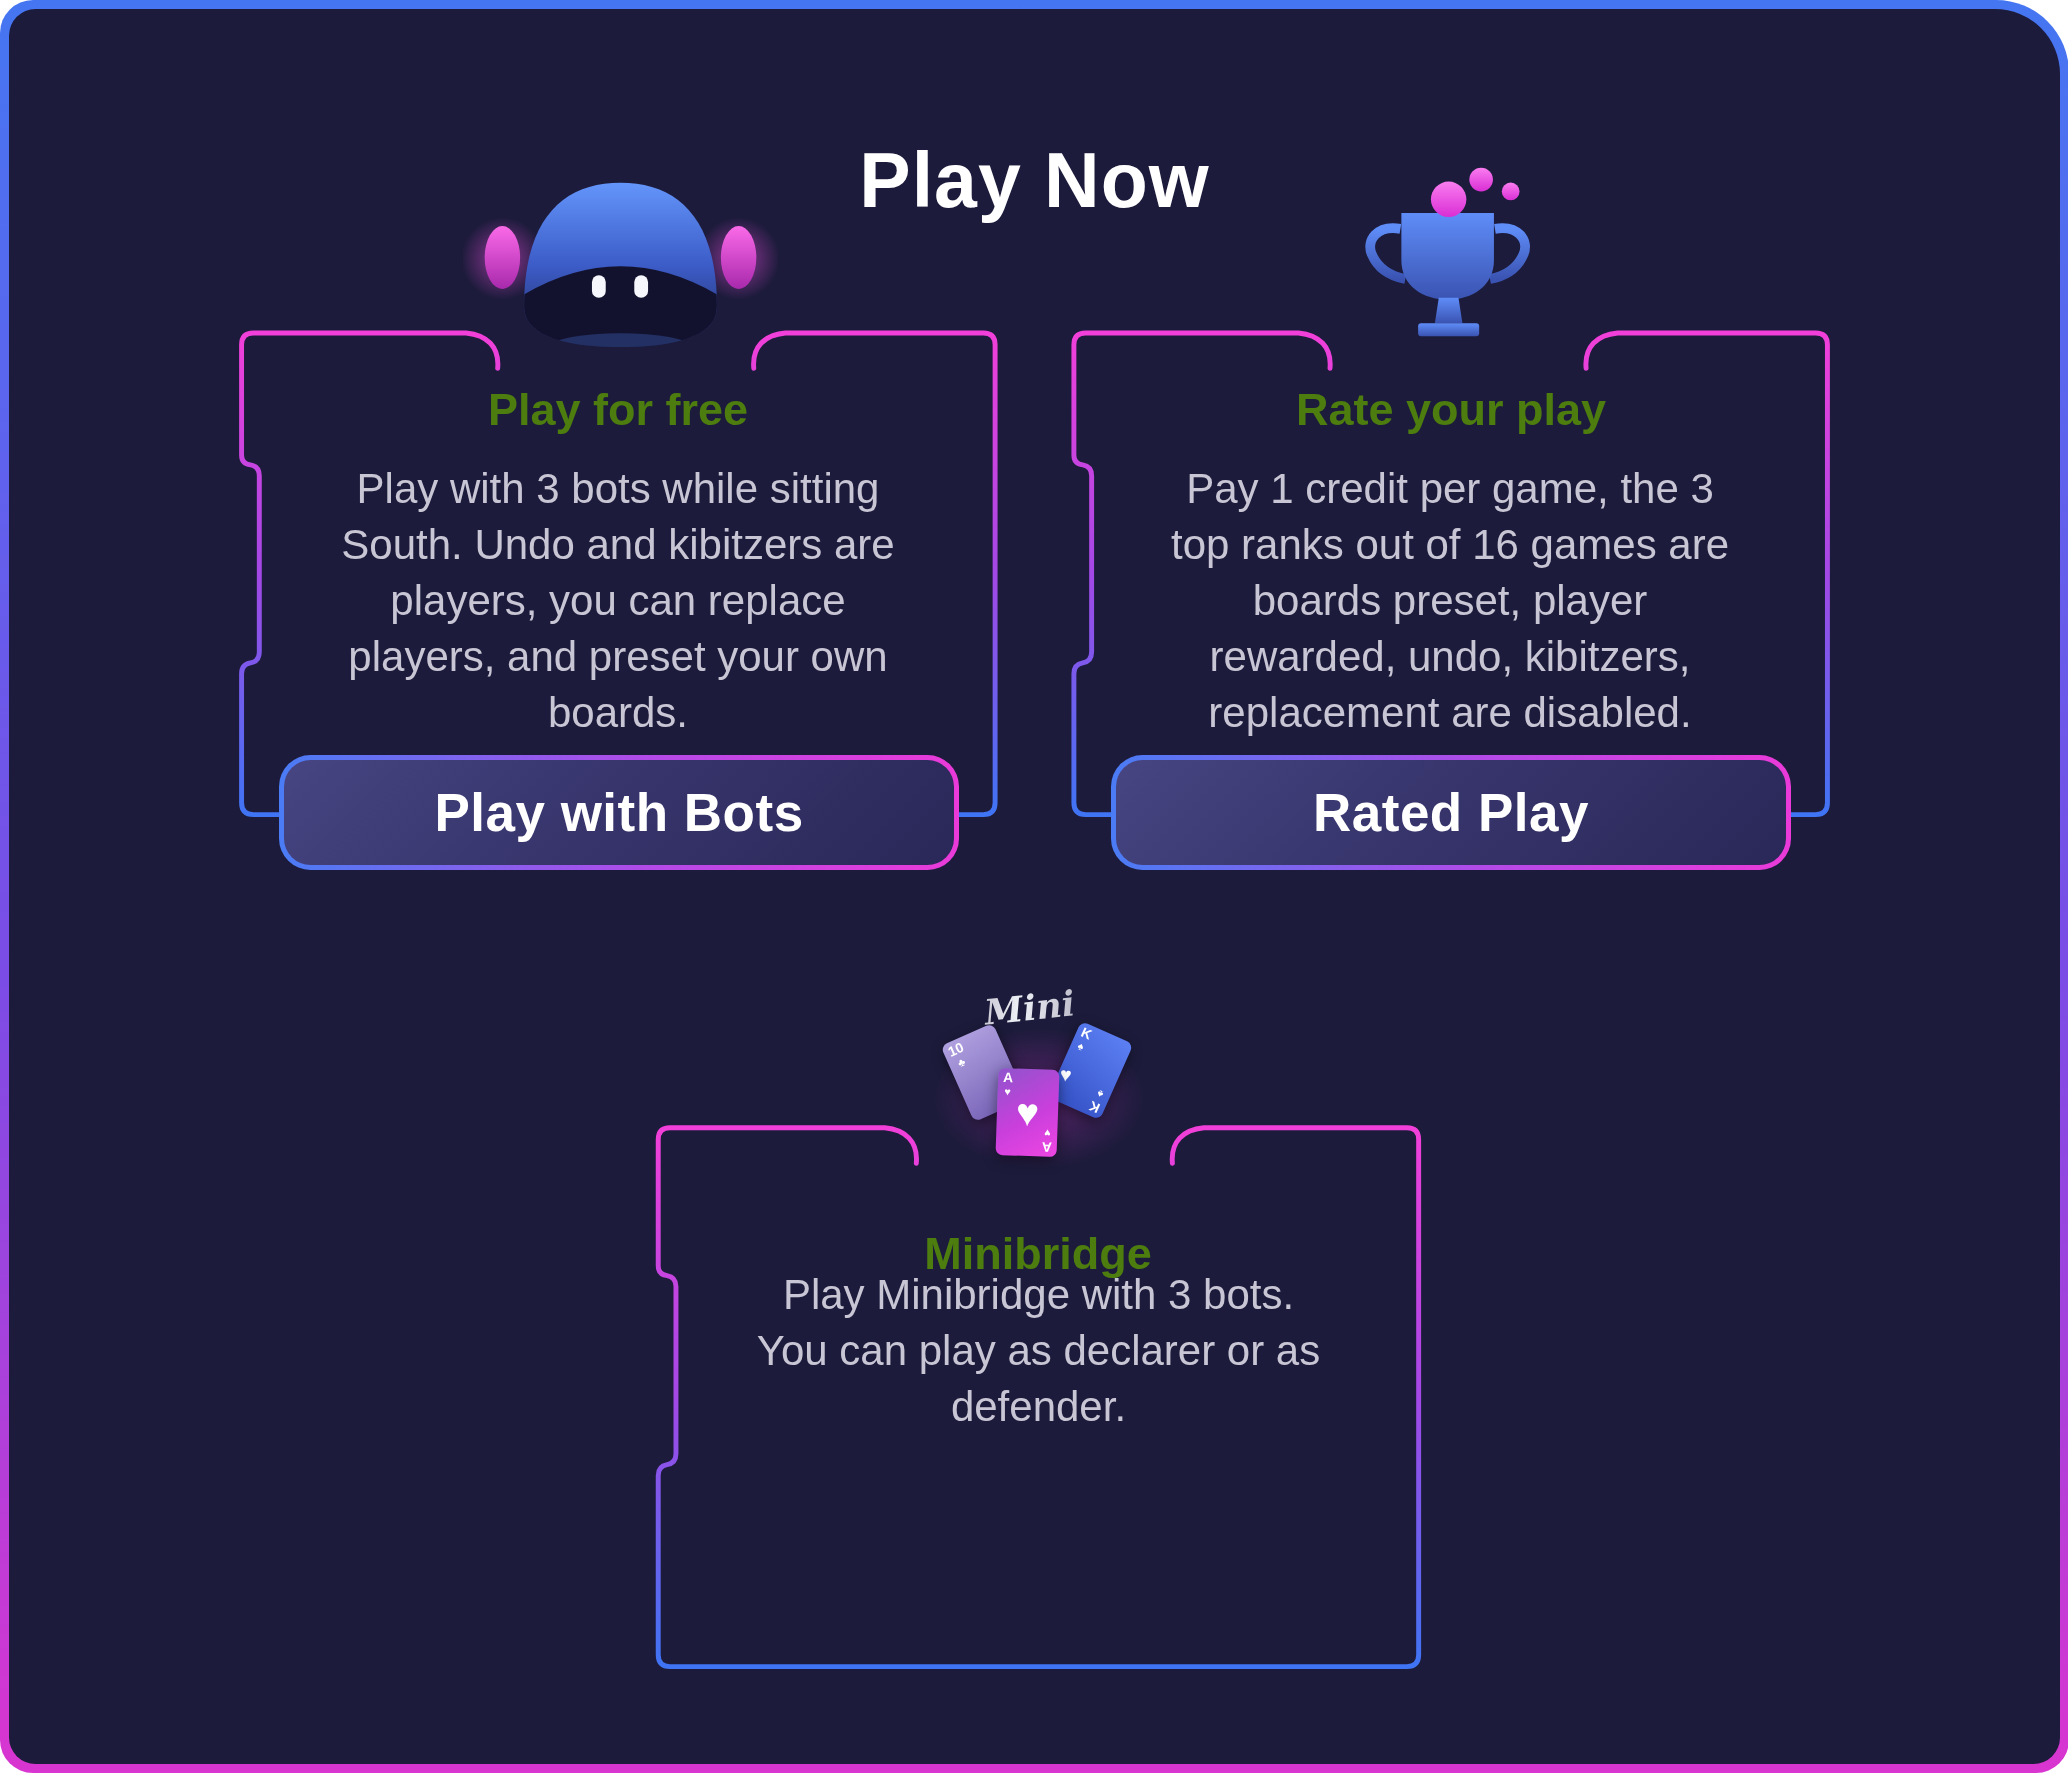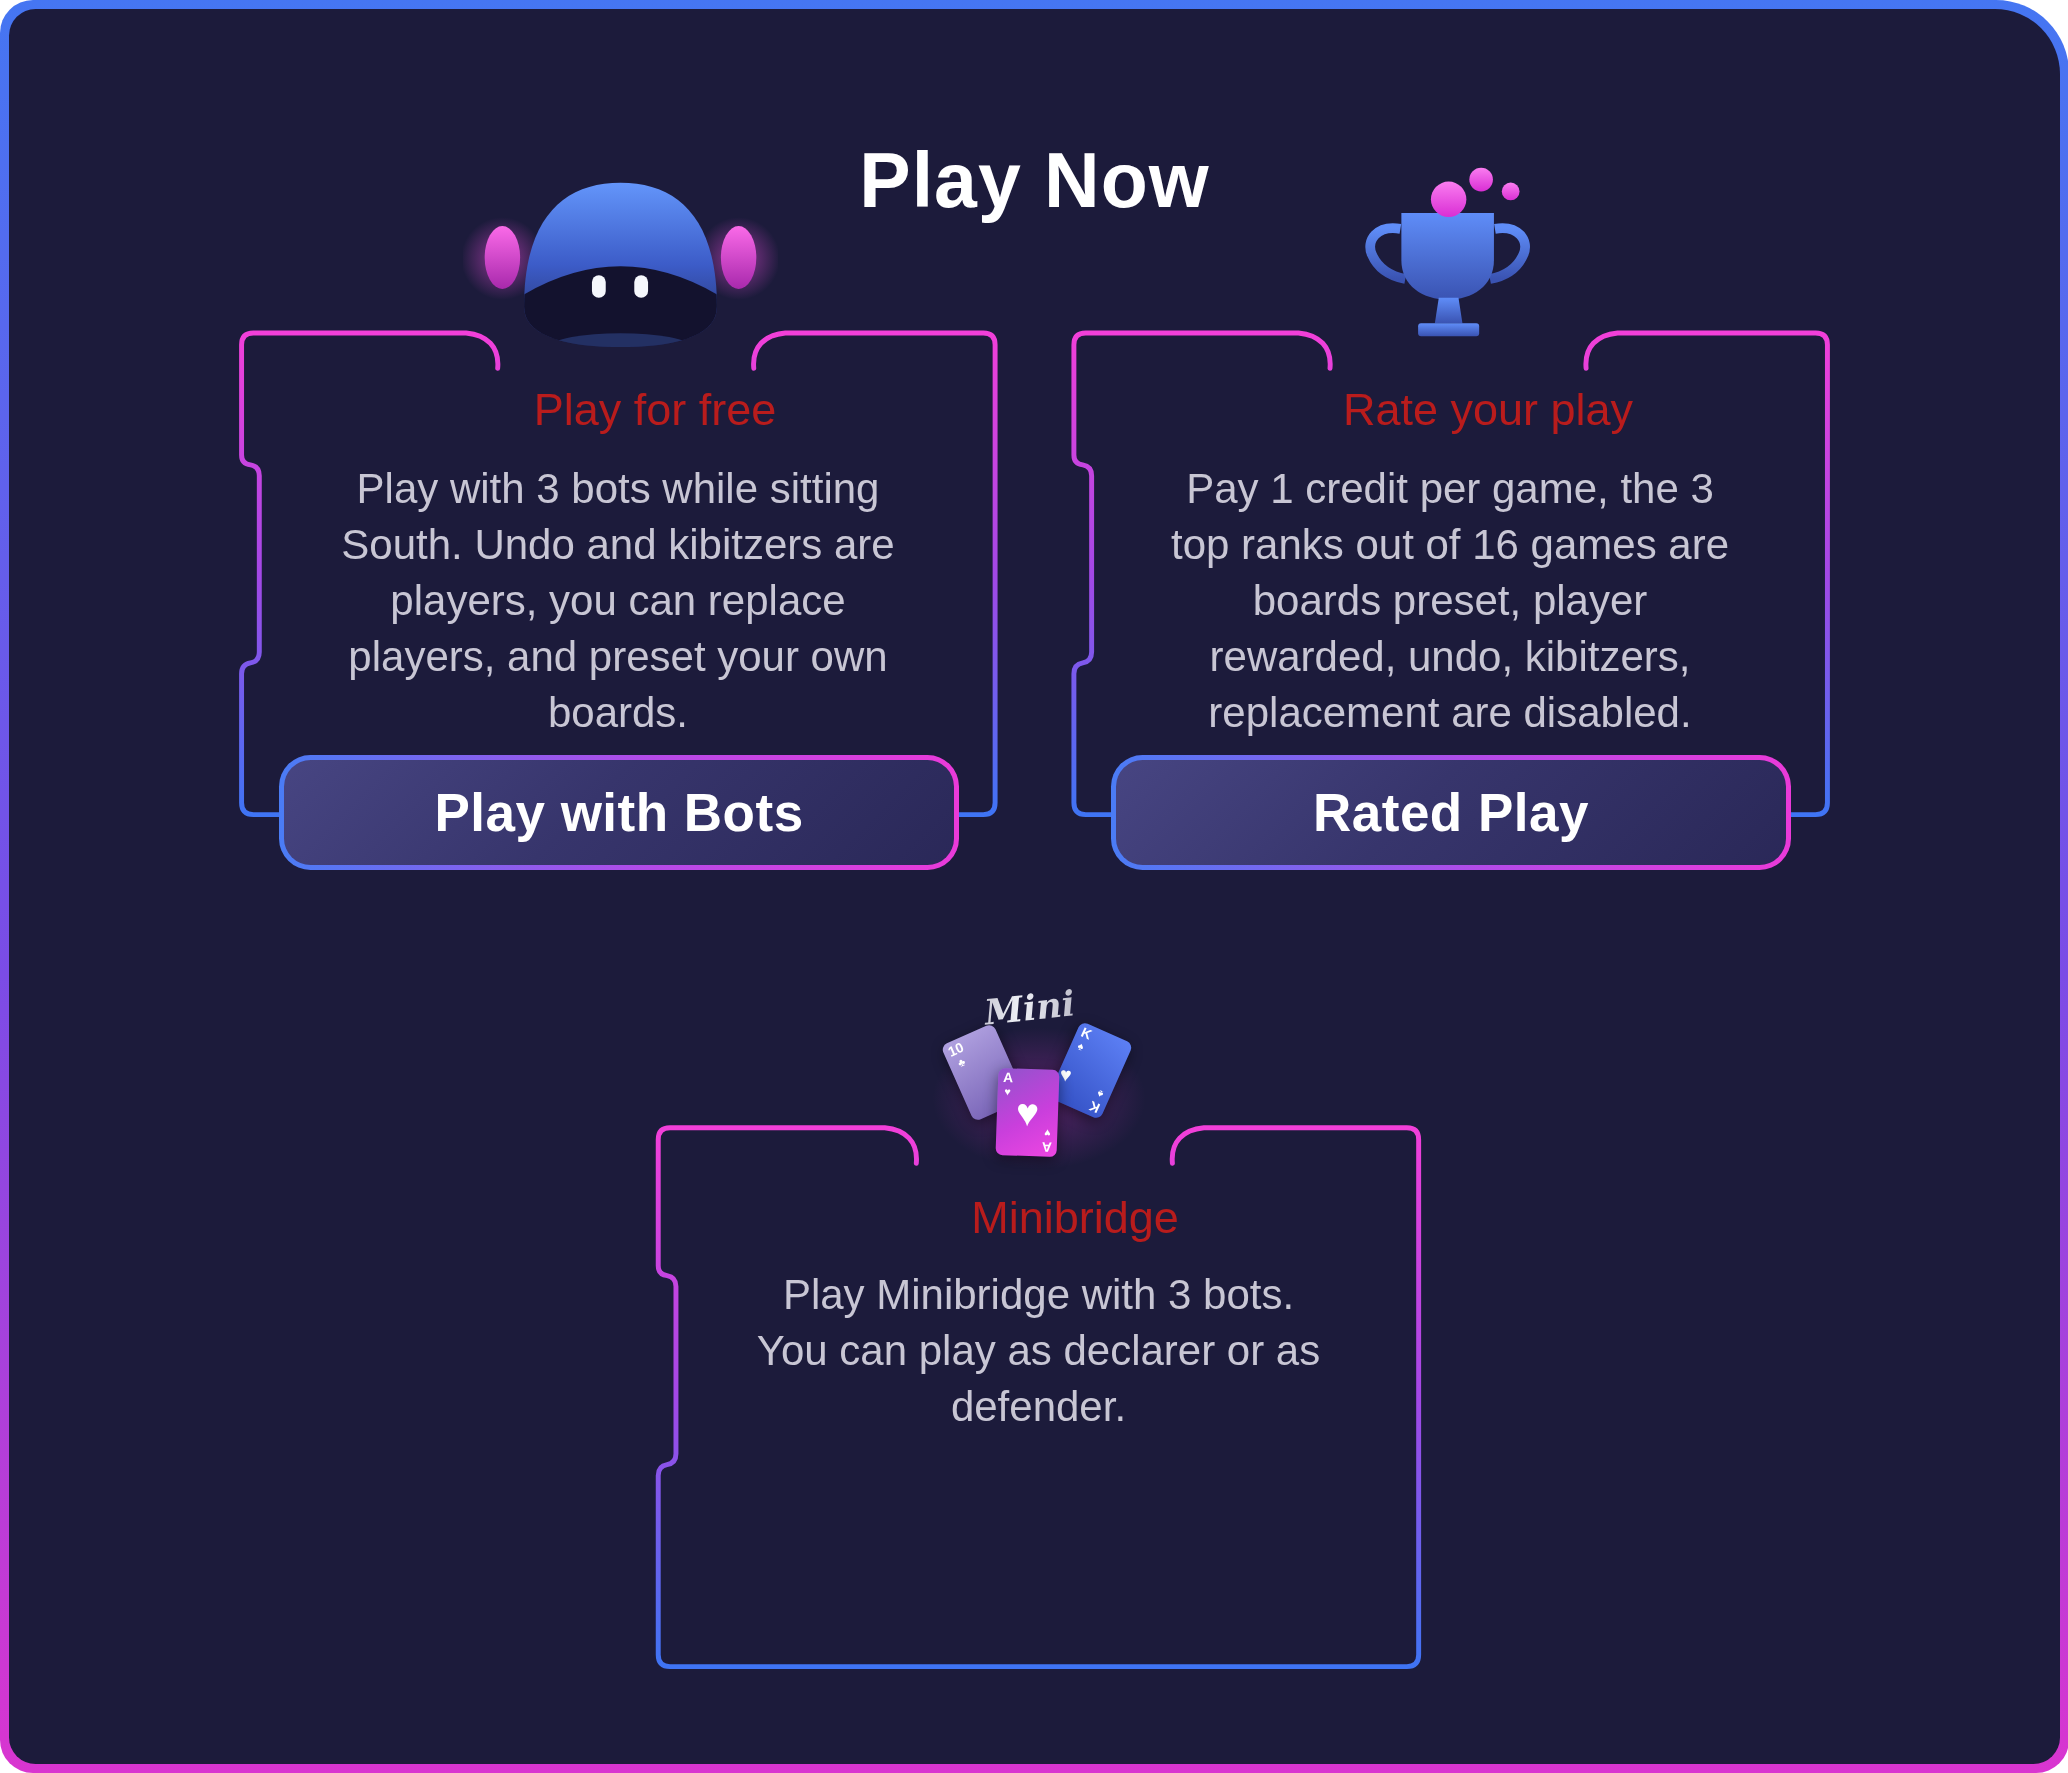--- a/index.html
+++ b/index.html
@@ -10,22 +10,22 @@
     background:linear-gradient(180deg,#4576f2 0%,#7b4ce6 55%,#d935d0 100%);
     border-radius:33px 73px 33px 33px;}
   .panel-inner{position:absolute;inset:8.9px;background:#1c1b3b;
     border-radius:26.6px 65px 26.6px 26.6px;}
   
   .title{position:absolute;left:0;top:136px;width:2069px;text-align:center;
     color:#ffffff;font-size:77px;font-weight:700;letter-spacing:1px;}
   
   svg.frame{position:absolute;left:0;top:0;width:2069px;height:1773px;pointer-events:none;}
   
-  .card-heading{position:absolute;text-align:center;color:#b91c1c;
-    font-size:45px;font-weight:400;padding-left:37px;}
+  .card-heading{position:absolute;text-align:center;color:#4d7c0f;
+    font-size:45px;font-weight:700;}
   .card-body{position:absolute;text-align:center;color:#c8c6d4;
     font-size:42px;line-height:56px;font-weight:400;margin-top:16px;}
   
   .btn{position:absolute;height:115px;width:680px;border-radius:31.5px;
     background:linear-gradient(90deg,#4a7cf5 0%,#b44ae8 55%,#ea3ad9 100%);
     cursor:pointer;}
   .btn-inner{position:absolute;inset:4.9px;border-radius:26.6px;
     background:linear-gradient(135deg,#474582 0%,#37356c 45%,#2a2858 100%);
     display:flex;align-items:center;justify-content:center;
     color:#ffffff;font-size:53px;font-weight:700;letter-spacing:0.5px;}
@@ -198,21 +198,21 @@
       </div>
       <div class="pip center-pip">♥</div>
       <div class="corner inv">
         <span class="rank">A</span>
         <span class="suit">♥</span>
       </div>
     </div>
   </div>
   <div class="mini-label">Mini</div>
 
-  <div class="card-heading" style="left:658px;top:1192px;width:760px">Minibridge</div>
+  <div class="card-heading" style="left:658px;top:1228px;width:760px">Minibridge</div>
   <div class="card-body" style="left:690px;top:1251px;width:697px">
     <div>Play Minibridge with 3 bots.</div>
     <div>You can play as declarer or as</div>
     <div>defender.</div>
   </div>
 
 </div>
 
 
 </body></html>

